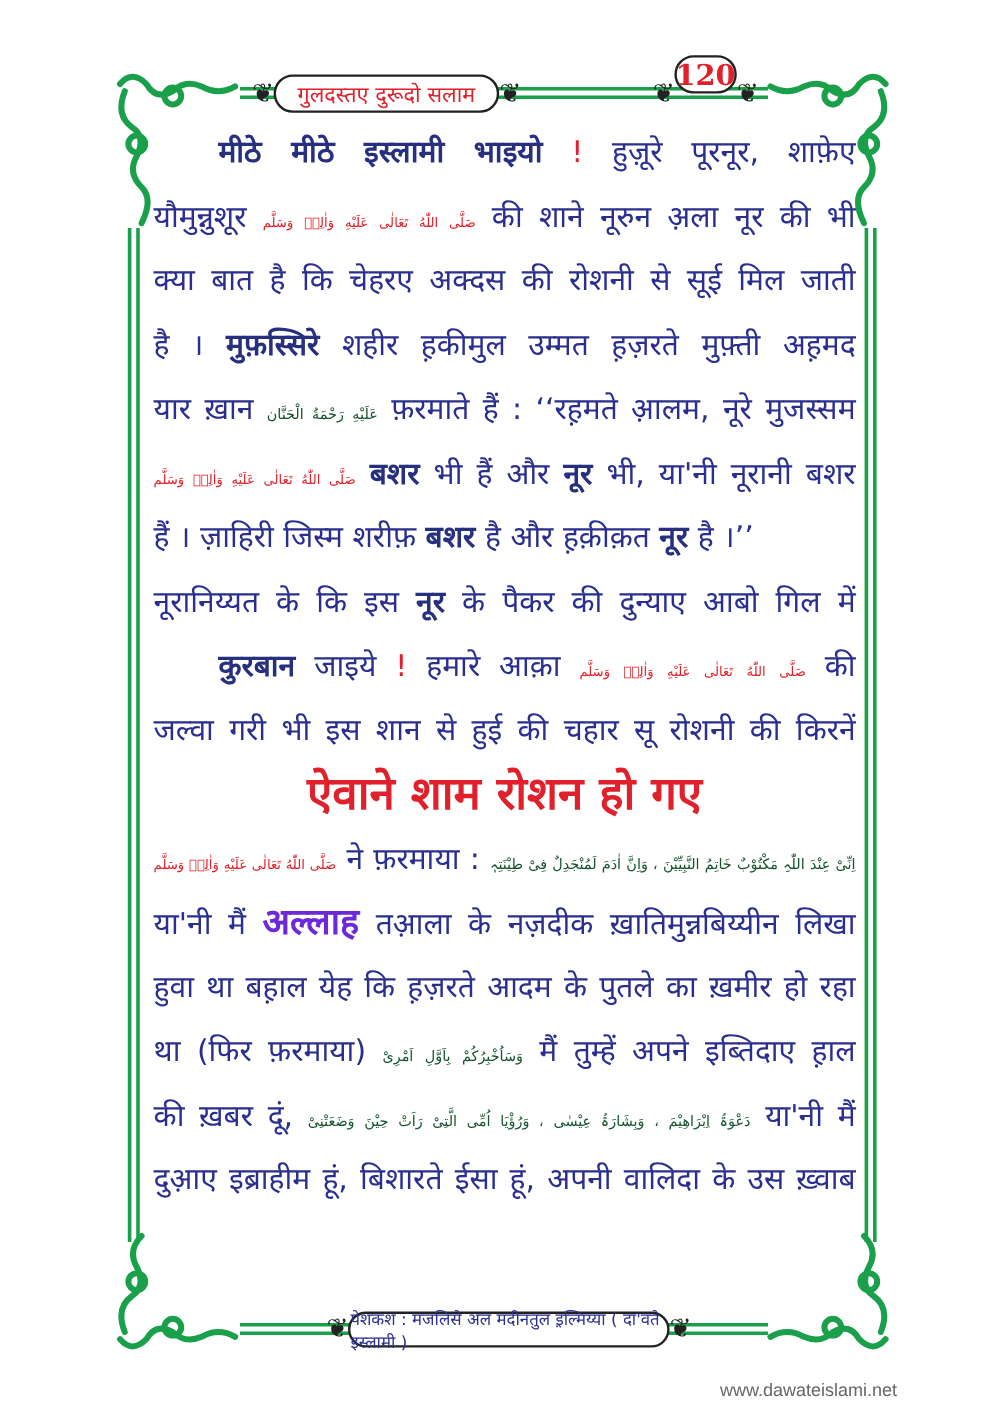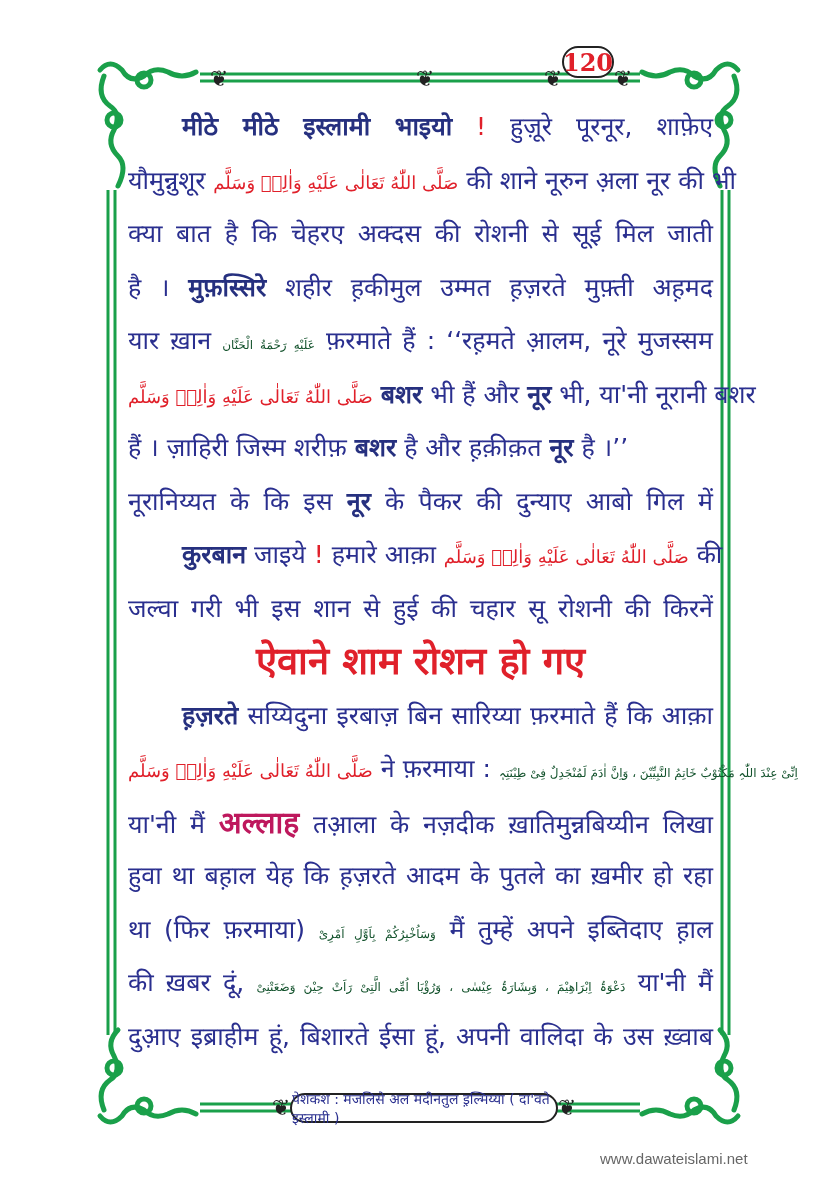--- a/index.html
+++ b/index.html
@@ -19,25 +19,25 @@
   .orn { position:absolute; width:18px; height:34px; color:#222; font-size:22px; line-height:34px; text-align:center; }
 
   
   .content { position:absolute; left:128px; top:100px; width:585px; }
   .line { height:53.5px; line-height:53.5px; font-size:25px; color:#2a2f8f; white-space:nowrap; text-align:justify; text-align-last:justify; }
   .line.left { text-align-last:left; }
   .line.right { text-align-last:right; text-align:right; }
   .line.center { text-align:center; text-align-last:center; }
   .b { font-weight:bold; color:#26307f; }
   .red { color:#e0202a; }
-  .ar { font-family:"DejaVu Serif", serif; font-size:18px; color:#e0202a; direction:rtl; unicode-bidi:isolate; }
+  .ar { font-family:"DejaVu Serif", serif; font-size:11px; color:#e0202a; direction:rtl; unicode-bidi:isolate; }
   .ar-dark { font-family:"DejaVu Serif", serif; font-size:12px; color:#14532d; direction:rtl; unicode-bidi:isolate; }
   .heading { color:#e0202a; font-size:38px; font-weight:bold; }
   .ref { font-family:"DejaVu Serif", serif; font-size:20px; }
-  .allah { color:#be185d; font-weight:bold; font-size:30px; font-family:"DejaVu Serif", serif; }
+  .allah { color:#6d28d9; font-weight:bold; font-size:30px; font-family:"DejaVu Serif", serif; }
   .indent { padding-left:54px; }
 
   .url { position:absolute; left:600px; top:1150px; font-size:15px; color:#666; font-family:"Liberation Sans", sans-serif; }
 </style>
 </head>
 <body>
 
 <div class="page">
 
   <svg class="frame-svg" viewBox="0 0 839 1190">
@@ -73,20 +73,23 @@
       <circle cx="114" cy="1068" r="7"></circle>
 
       <path d="M738 1116 q-10 12 -22 0 q-8 -14 -22 -6 q-10 10 -24 4 q-14 -8 -28 0"></path>
       <path d="M734 1110 q8 -20 -6 -30 q-12 -8 -4 -24 q8 -14 -4 -26"></path>
       <circle cx="694" cy="1106" r="7"></circle>
       <circle cx="724" cy="1068" r="7"></circle>
     </g>
   </svg>
 
   <span class="orn" style="left:210px;top:62px;">❦</span>
+  <div class="badge badge-title">
+    <span>गुलदस्तए दुरूदो सलाम</span>
+  </div>
   <span class="orn" style="left:416px;top:62px;">❦</span>
 
   <span class="orn" style="left:544px;top:62px;">❦</span>
   <div class="badge badge-page">
     <span>120</span>
   </div>
   <span class="orn" style="left:614px;top:62px;">❦</span>
 
   <div class="content">
     <div class="line indent">
@@ -132,24 +135,20 @@
     <div class="line indent">
       <span class="b">कुरबान</span>
       <span>जाइये</span>
       <span class="red">!</span>
       <span>हमारे आक़ा</span>
       <span class="ar">صَلَّى اللّٰهُ تَعَالٰى عَلَيْهِ وَاٰلِهٖ وَسَلَّم</span>
       <span>की</span>
     </div>
     <div class="line">जल्वा गरी भी इस शान से हुई की चहार सू रोशनी की किरनें</div>
     <div class="line center heading">ऐवाने शाम रोशन हो गए</div>
-    <div class="line indent">
-      <span class="b">ह़ज़रते</span>
-      <span>सय्यिदुना इरबाज़ बिन सारिय्या फ़रमाते हैं कि आक़ा</span>
-    </div>
     <div class="line">
       <span class="ar">صَلَّى اللّٰهُ تَعَالٰى عَلَيْهِ وَاٰلِهٖ وَسَلَّم</span>
       <span>ने फ़रमाया :</span>
       <span class="ar-dark">اِنِّیْ عِنْدَ اللّٰہِ مَکْتُوْبٌ خَاتِمُ النَّبِیِّیْنَ ، وَاِنَّ اٰدَمَ لَمُنْجَدِلٌ فِیْ طِیْنَتِہٖ</span>
     </div>
     <div class="line">
       <span>या'नी मैं</span>
       <span class="allah">अल्लाह</span>
       <span>तआ़ला के नज़दीक ख़ातिमुन्नबिय्यीन लिखा</span>
     </div>

